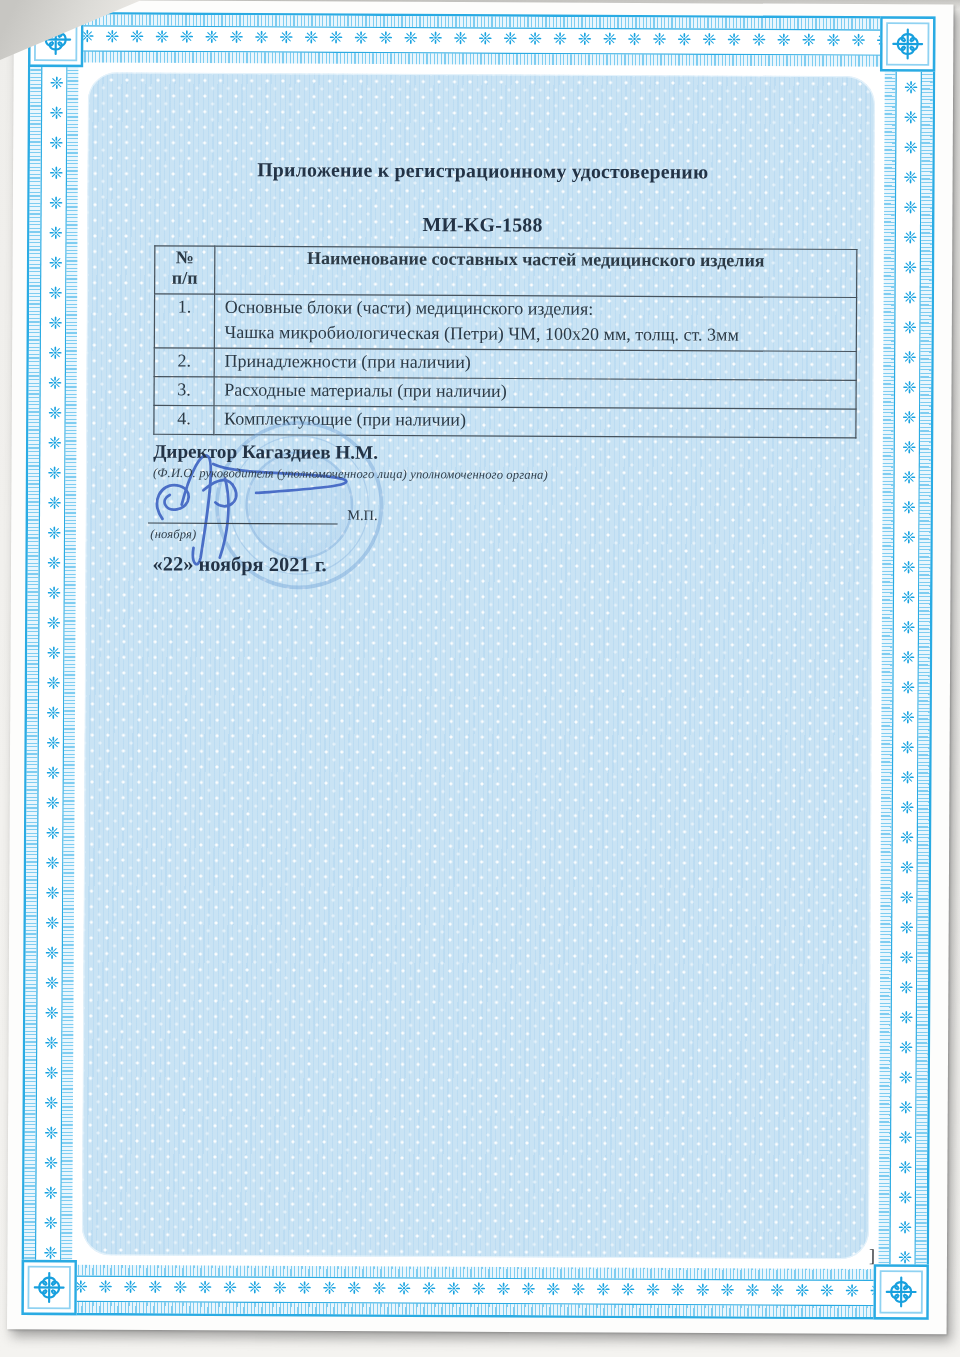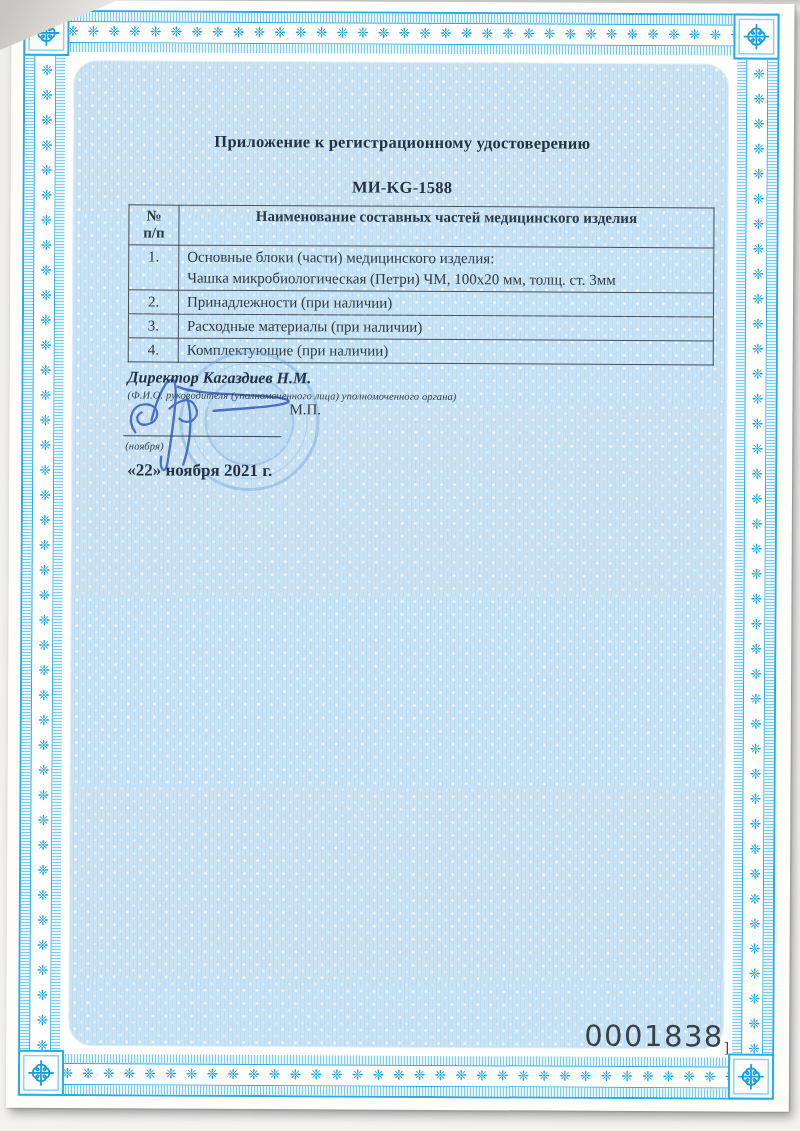--- a/index.html
+++ b/index.html
@@ -71,21 +71,21 @@
                   line-height:1.4; background:transparent; }
   td.numcol { width:50px; text-align:center; padding:1px 2px; }
   tr.hdr td { font-weight:bold; text-align:center; line-height:1.15; padding:2px 4px; }
   .cell-line { display:block; }
 
   .b16 { font-weight:bold; font-size:16px; color:#233346; }
   .cap { font-size:10.5px; font-style:italic; color:#33414d; letter-spacing:.1px; }
 
   .sig-line { left:114px; top:420px; width:158px; height:16px;
               border-bottom:1.5px solid #3a454e; }
-  .mp { left:280px; top:400px; font-size:15px; color:#2c3a46; }
+  .mp { left:280px; top:421px; font-size:12px; color:#2c3a46; }
 
   .stamp { left:170px; top:350px; width:140px; height:140px; border-radius:50%;
            border:3px solid rgba(116,164,216,.50); opacity:.9; }
   .stamp::before { content:""; position:absolute; inset:9px; border-radius:50%;
                    border:1px solid rgba(116,164,216,.35); }
   .stamp-inner { position:absolute; inset:22px; border-radius:50%;
                  border:2px solid rgba(116,164,216,.45);
                  background:radial-gradient(circle, rgba(150,190,230,.12) 40%, rgba(150,190,230,.22) 70%, transparent 72%); }
 
   .sig-svg { left:108px; top:368px; }
@@ -214,28 +214,27 @@
       <svg class="abs sig-svg" width="200" height="112" viewBox="0 0 200 112">
         <g fill="none" stroke="#3a5fc0" stroke-width="2.3" opacity=".88" stroke-linecap="round">
           <path d="M18 64 C8 50 16 34 30 36 C44 38 42 54 30 56 C20 58 16 48 24 44"></path>
           <path d="M34 52 C40 28 50 6 56 12 C62 18 54 70 50 96 C48 106 42 102 44 88"></path>
           <path d="M52 40 C66 28 74 30 78 38 C84 50 70 58 62 50"></path>
           <path d="M60 18 C80 28 150 24 168 30 C186 36 120 40 96 42"></path>
           <path d="M70 30 C76 52 72 78 66 96"></path>
         </g>
       </svg>
 
-      <div class="abs b16" style="left:118px; top:368px;font-style:italic;">Директор Кагаздиев Н.М.</div>
+      <div class="abs b16" style="left:118px; top:368px;">Директор Кагаздиев Н.М.</div>
       <div class="abs cap" style="left:118px; top:389px;">(Ф.И.О. руководителя (уполномоченного лица) уполномоченного органа)</div>
 
       <div class="abs sig-line"></div>
       <div class="abs mp">М.П.</div>
       <div class="abs cap" style="left:116px; top:440px;">(ноября)</div>
 
       <div class="abs b16" style="left:118px; top:460px; font-size:17px;">«22» ноября 2021 г.</div>
 
-      <div class="abs serial">0001838</div>
       <div class="abs edge-mark">]</div>
     </div>
   </div>
 
   <div class="fold"></div>
 </div>
 
 </body></html>

